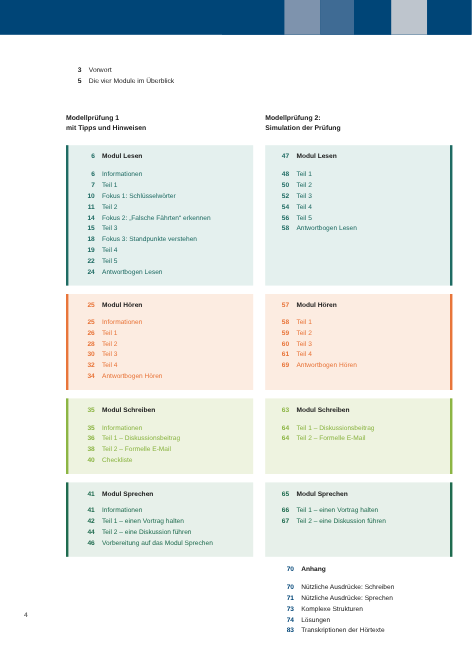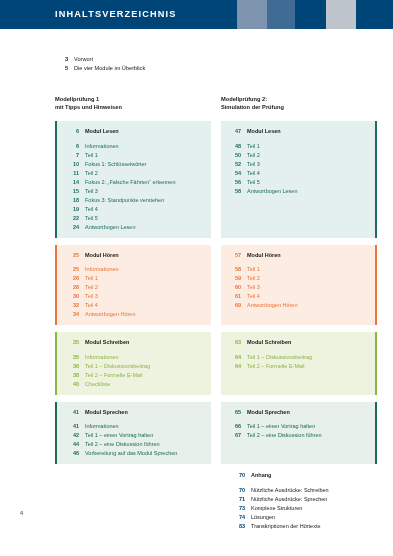--- a/index.html
+++ b/index.html
@@ -162,21 +162,20 @@
 
 <div class="header" style="background: rgb(0, 69, 119);">
   <div class="header-stripes">
       <div class="stripe" style="width: 52px; background: rgb(0, 69, 119);"></div>
       <div class="stripe" style="width: 30px; background: rgb(126, 147, 173);"></div>
       <div class="stripe" style="width: 28px; background: rgb(63, 107, 148);"></div>
       <div class="stripe" style="width: 31px; background: rgb(0, 69, 119);"></div>
       <div class="stripe" style="width: 30px; background: rgb(190, 197, 205);"></div>
       <div class="stripe" style="width: 37px; background: rgb(0, 69, 119);"></div>
     </div>
-  <div class="header-title">INHALTSVERZEICHNIS</div>
 </div>
 
 <div class="page">
 
   <div class="frontmatter">
       <div class="fm-row">
         <span class="fm-num">3</span>
         <span class="fm-label">Vorwort</span>
       </div>
       <div class="fm-row">

